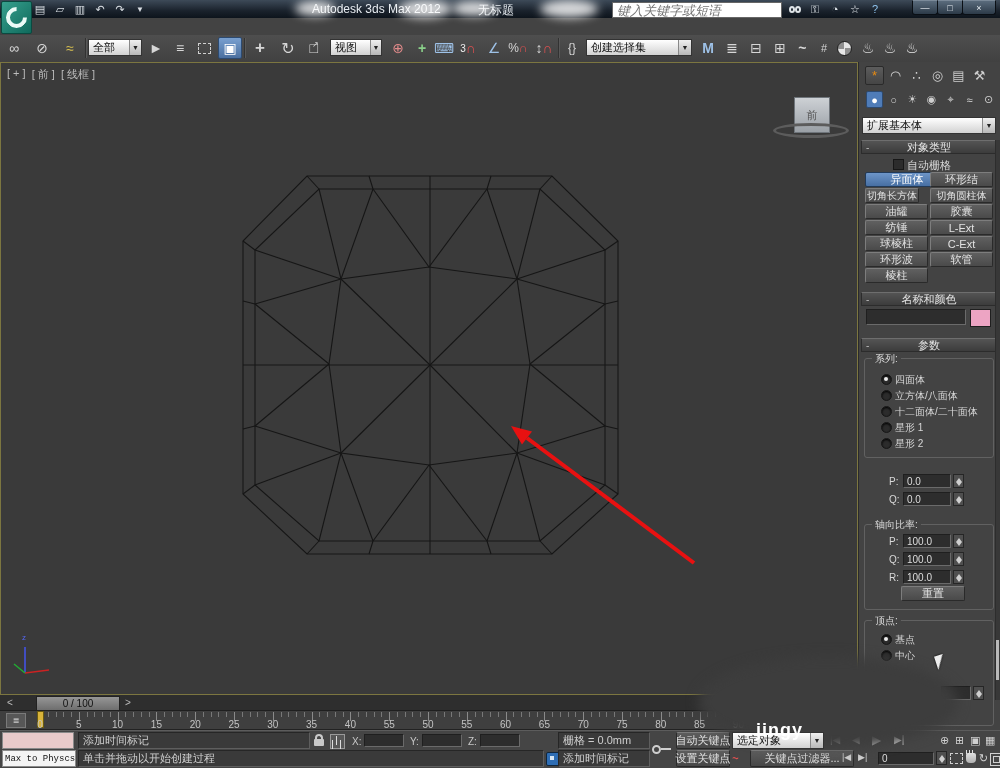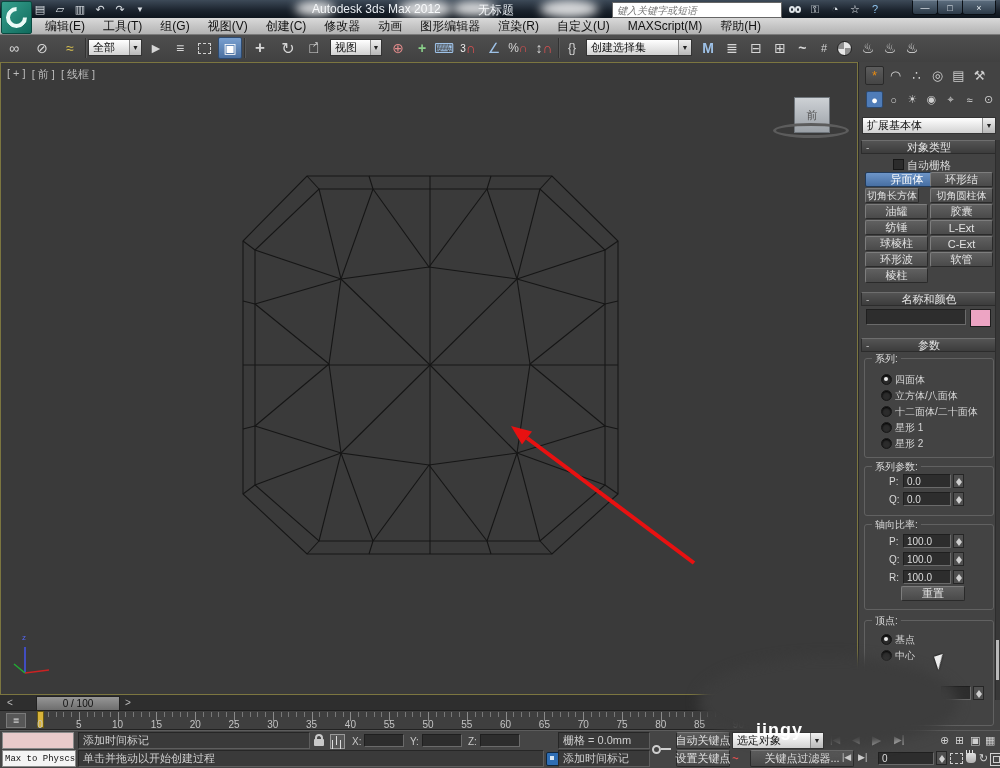--- a/index.html
+++ b/index.html
@@ -11,21 +11,21 @@
   
   .titlebar{left:0;top:0;width:1000px;height:18px;
     background:linear-gradient(#3d4a58,#1a222c 60%,#0d141c);}
   .qat{left:32px;top:1px;height:16px;display:flex;align-items:center;gap:4px;color:#d9dee3;font-size:11px;}
   .qat .qi{width:16px;height:14px;display:flex;align-items:center;justify-content:center;}
   .apptitle{top:2px;left:312px;color:#e8edf2;font-size:12px;white-space:nowrap;}
   .doctitle{top:2px;left:478px;color:#e8edf2;font-size:12px;white-space:nowrap;}
   .smudge{background:rgba(255,255,255,.82);border-radius:50%;filter:blur(5px);}
   .searchwrap{left:612px;top:2px;width:168px;height:14px;background:#fff;border:1px solid #666;
     display:flex;align-items:center;}
-  .searchwrap input{border:none;outline:none;width:100%;font-size:10px;font-style:italic;color:#555;
+  .searchwrap input{border:none;outline:none;width:100%;font-size:13px;font-style:italic;color:#555;
     font-family:"Liberation Sans","DejaVu Sans",sans-serif;background:transparent;padding:0 4px;}
   .tico{width:18px;height:14px;display:flex;align-items:center;justify-content:center;color:#dfe4e8;font-size:11px;}
   .binoc{width:12px;height:7px;position:relative;}
   .binoc::before,.binoc::after{content:"";position:absolute;top:0;width:6px;height:7px;border:2px solid #dfe4e8;
     border-radius:50%;box-sizing:border-box;}
   .binoc::before{left:0;} .binoc::after{right:0;}
   .winbtn{height:13px;background:linear-gradient(#5a6b7c,#2c3a48);border:1px solid #0a0f15;border-top-color:#7b8a99;
     color:#e7ecf1;display:flex;align-items:center;justify-content:center;font-size:9px;border-radius:0 0 3px 3px;}
 
   
@@ -177,34 +177,20 @@
     <div class="abs tico" style="left:866px;top:2px;color:#8fc4ef;">?</div>
     <div class="abs winbtn" style="left:912px;top:0;width:24px;">—</div>
     <div class="abs winbtn" style="left:937px;top:0;width:24px;">□</div>
     <div class="abs winbtn" style="left:962px;top:0;width:32px;">×</div>
     <div class="abs smudge" style="left:295px;top:1px;width:40px;height:15px;"></div>
     <div class="abs smudge" style="left:398px;top:0;width:54px;height:18px;"></div>
     <div class="abs smudge" style="left:452px;top:1px;width:44px;height:15px;"></div>
     <div class="abs smudge" style="left:540px;top:0;width:58px;height:18px;"></div>
   </div>
 
-  <div class="abs menubar">
-    <span class="menuitem">编辑(E)</span>
-    <span class="menuitem">工具(T)</span>
-    <span class="menuitem">组(G)</span>
-    <span class="menuitem">视图(V)</span>
-    <span class="menuitem">创建(C)</span>
-    <span class="menuitem">修改器</span>
-    <span class="menuitem">动画</span>
-    <span class="menuitem">图形编辑器</span>
-    <span class="menuitem">渲染(R)</span>
-    <span class="menuitem">自定义(U)</span>
-    <span class="menuitem">MAXScript(M)</span>
-    <span class="menuitem">帮助(H)</span>
-  </div>
   <div class="abs logo">
       <span class="logoswirl"></span>
     </div>
 
   <div class="abs toolbar">
     <div class="tbico" style="left:2px;">∞</div>
     <div class="tbico" style="left:30px;">⊘</div>
     <div class="tbico" style="left:58px;color:#d8c050;">≈</div>
     <div class="tbsep" style="left:85px;"></div>
     <div class="ddl" style="left:88px;top:4px;width:54px;">
@@ -354,23 +340,20 @@
     <span class="rlab" style="left:36px;top:311px;">四面体</span>
     <span class="radio" style="left:22px;top:328px;"></span>
     <span class="rlab" style="left:36px;top:327px;">立方体/八面体</span>
     <span class="radio" style="left:22px;top:344px;"></span>
     <span class="rlab" style="left:36px;top:343px;">十二面体/二十面体</span>
     <span class="radio" style="left:22px;top:360px;"></span>
     <span class="rlab" style="left:36px;top:359px;">星形 1</span>
     <span class="radio" style="left:22px;top:376px;"></span>
     <span class="rlab" style="left:36px;top:375px;">星形 2</span>
 
-    <div class="grp" style="left:5px;top:404px;width:130px;height:50px;">
-      <span class="glab">系列参数:</span>
-    </div>
     <span class="rlab" style="left:30px;top:414px;">P:</span>
     <div class="sunken pfield" style="left:44px;top:412px;width:48px;">0.0</div>
     <span class="spin" style="left:94px;top:412px;"></span>
     <span class="rlab" style="left:30px;top:432px;">Q:</span>
     <div class="sunken pfield" style="left:44px;top:430px;width:48px;">0.0</div>
     <span class="spin" style="left:94px;top:430px;"></span>
 
     <div class="grp" style="left:5px;top:462px;width:130px;height:86px;padding-left:40px;">
       <span class="glab">轴向比率:</span>
     </div>

